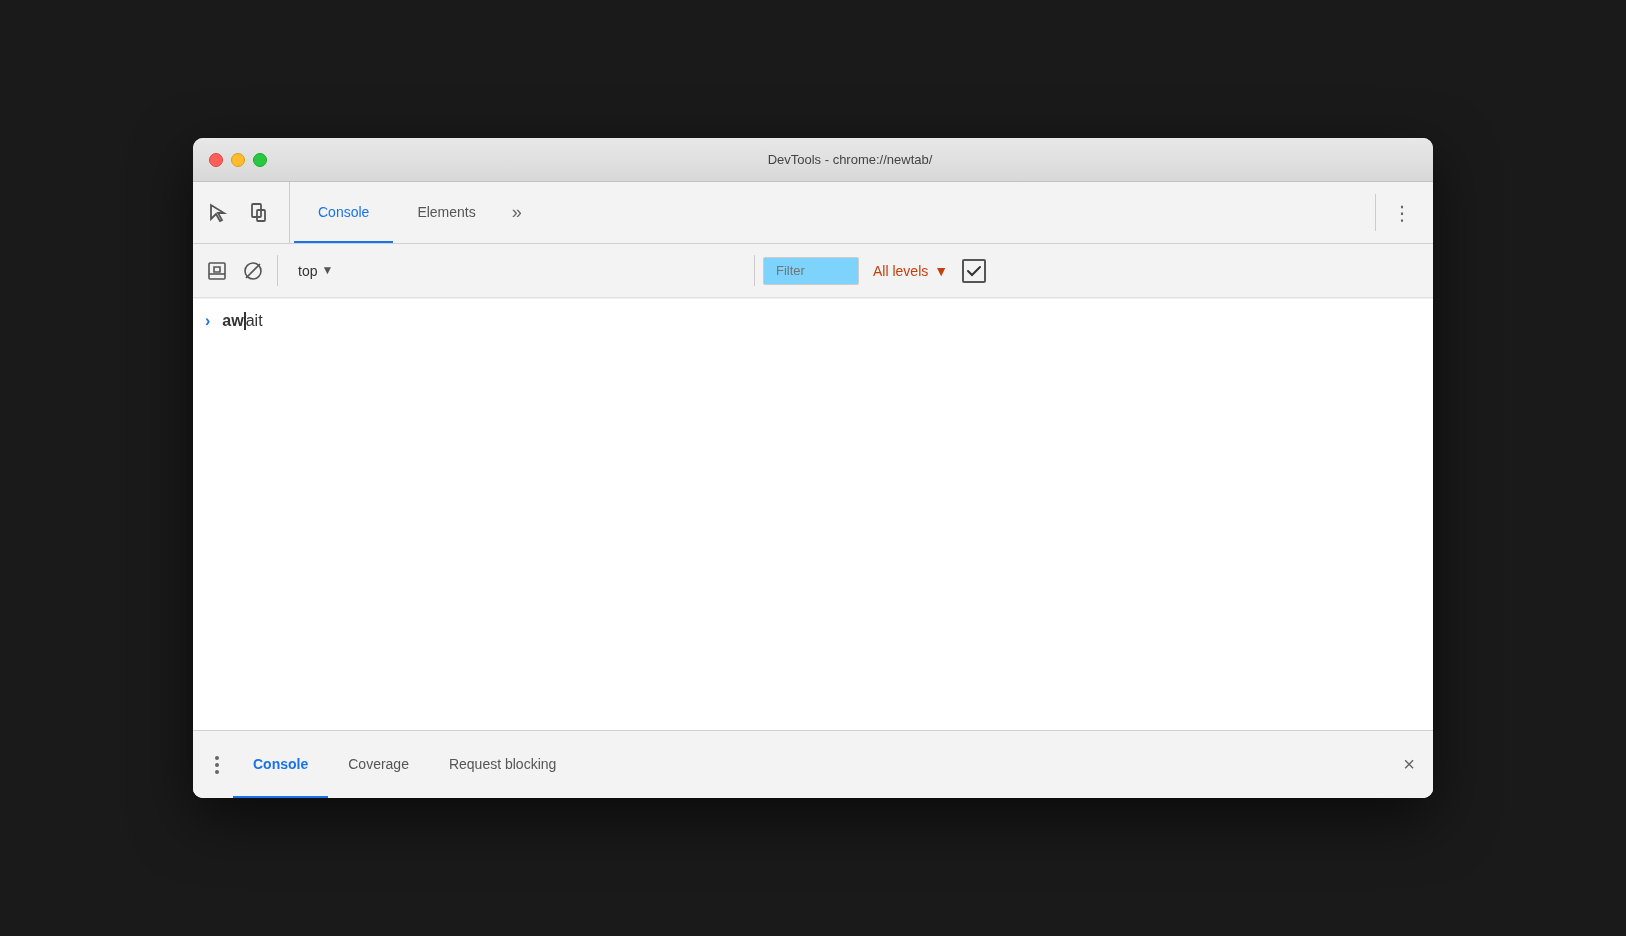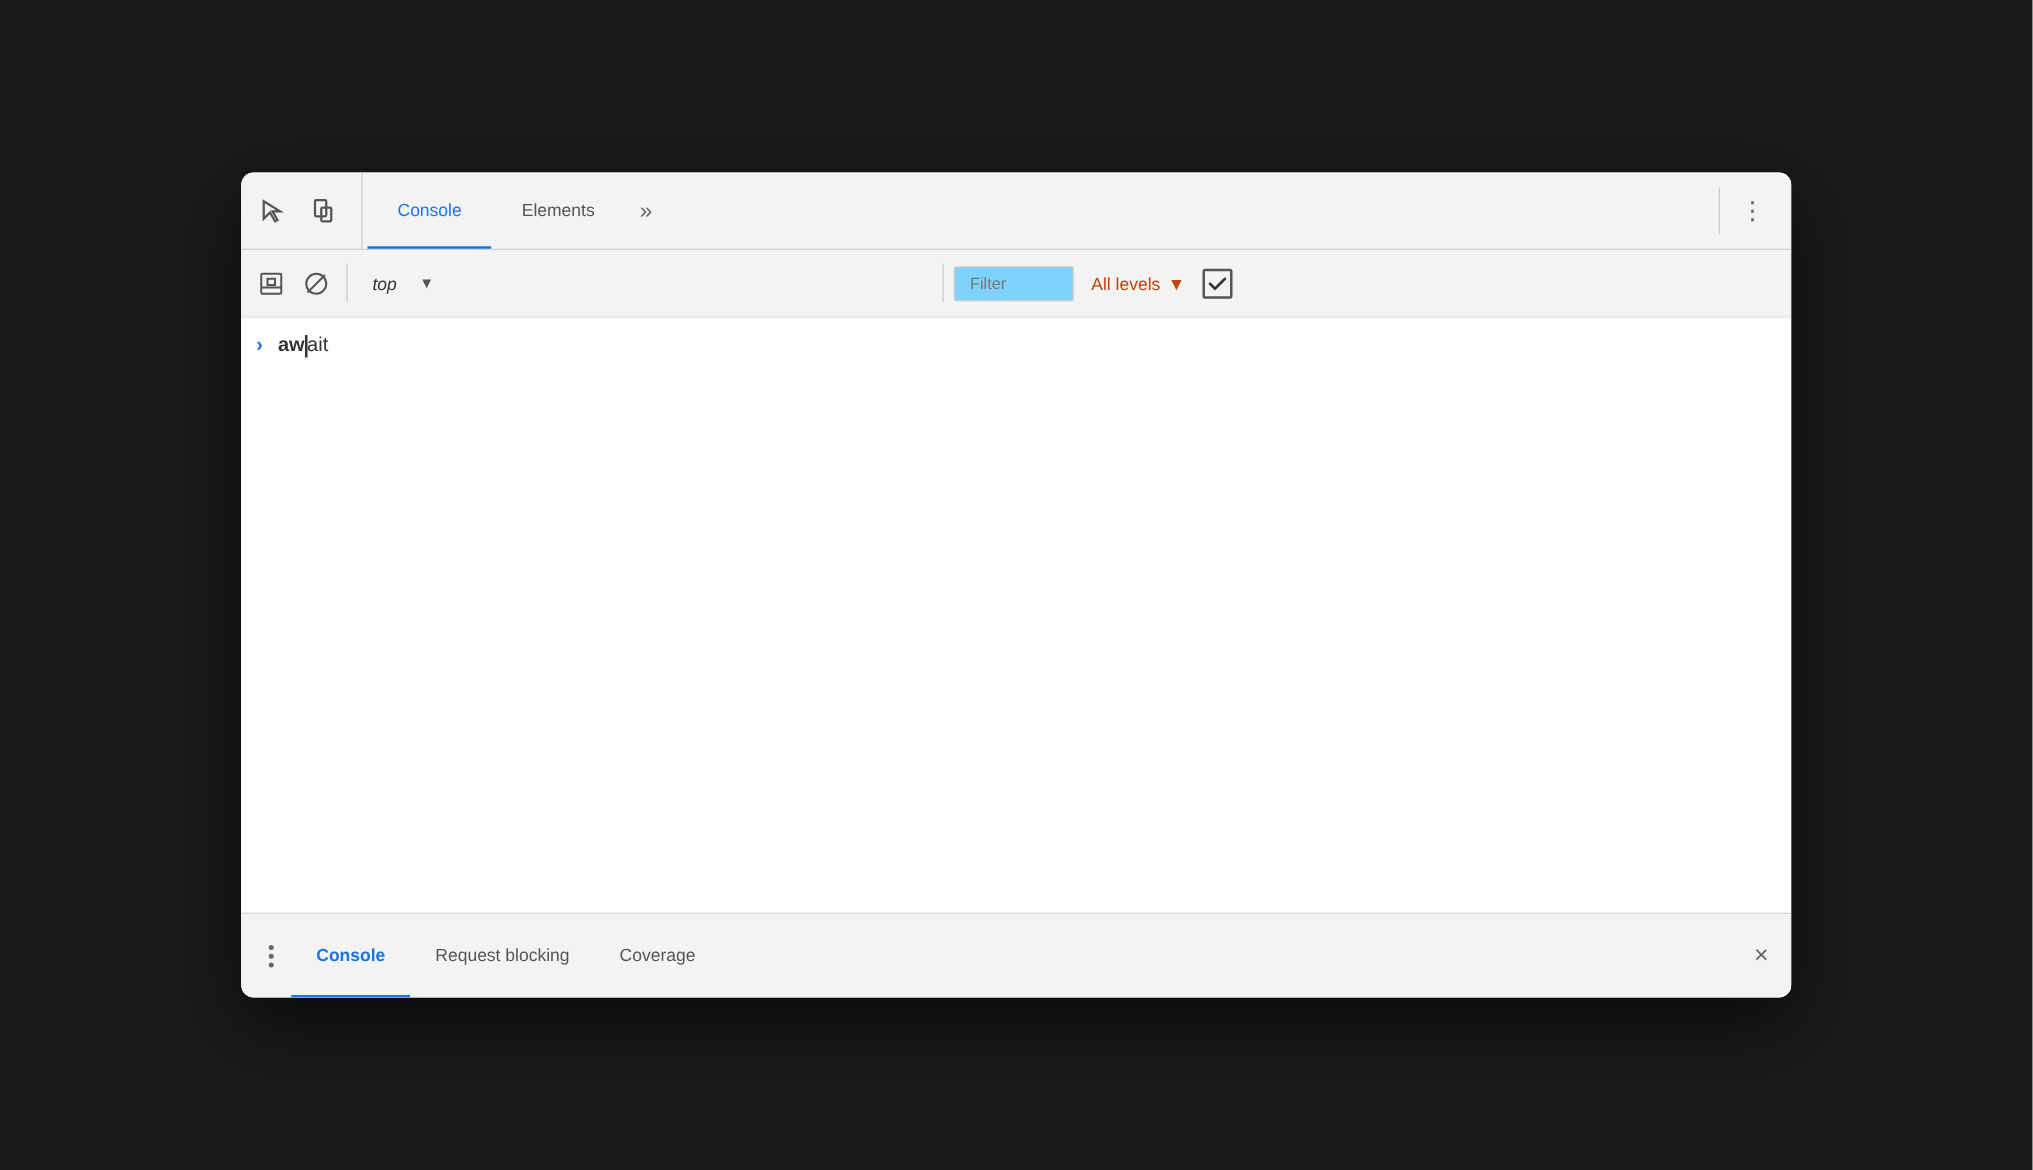--- a/index.html
+++ b/index.html
@@ -185,28 +185,27 @@
     .console-separator {
       width: 1px;
       height: 60%;
       background: #ccc;
       margin: 0 4px;
     }
 
     .context-select {
       display: flex;
       align-items: flex-start;
-      gap: 18px;
+      gap: 4px;
       padding: 4px 12px;
       font-size: 14px;
       color: #333;
       cursor: pointer;
       flex: 1;
       max-width: 460px;
-      font-style: italic;
     }
 
     .context-select-text {
       font-size: 14px;
       color: #333;
     }
 
     .dropdown-arrow {
       font-size: 12px;
       color: #555;
@@ -374,20 +373,28 @@
     .svg-icon-lg {
       width: 24px;
       height: 24px;
     }
   </style>
 </head>
 <body>
 
 <div class="window">
 
+  <div class="title-bar">
+    <div class="traffic-lights">
+      <div class="traffic-light close"></div>
+      <div class="traffic-light minimize"></div>
+      <div class="traffic-light maximize"></div>
+    </div>
+    <div class="title-bar-title">DevTools - chrome://newtab/</div>
+  </div>
 
   <div class="devtools">
 
     <div class="top-toolbar">
       <div class="toolbar-icons">
 
         <div class="icon-btn">
           <svg class="svg-icon-lg" viewBox="0 0 24 24" fill="none" stroke="#555" stroke-width="1.8">
             <path d="M4 4 L4 18 L9 13 L13 20 L15 19 L11 12 L17 12 Z"></path>
           </svg>
@@ -479,24 +486,24 @@
           <span></span>
           <span></span>
         </div>
       </div>
 
       <div class="drawer-tabs">
         <div class="drawer-tab active">
           <span>Console</span>
         </div>
         <div class="drawer-tab">
+          <span>Coverage</span>
+        </div>
+        <div class="drawer-tab">
           <span>Request blocking</span>
-        </div>
-        <div class="drawer-tab">
-          <span>Coverage</span>
         </div>
       </div>
 
       <div class="drawer-close">
         <span>×</span>
       </div>
     </div>
 
   </div>
 </div>

